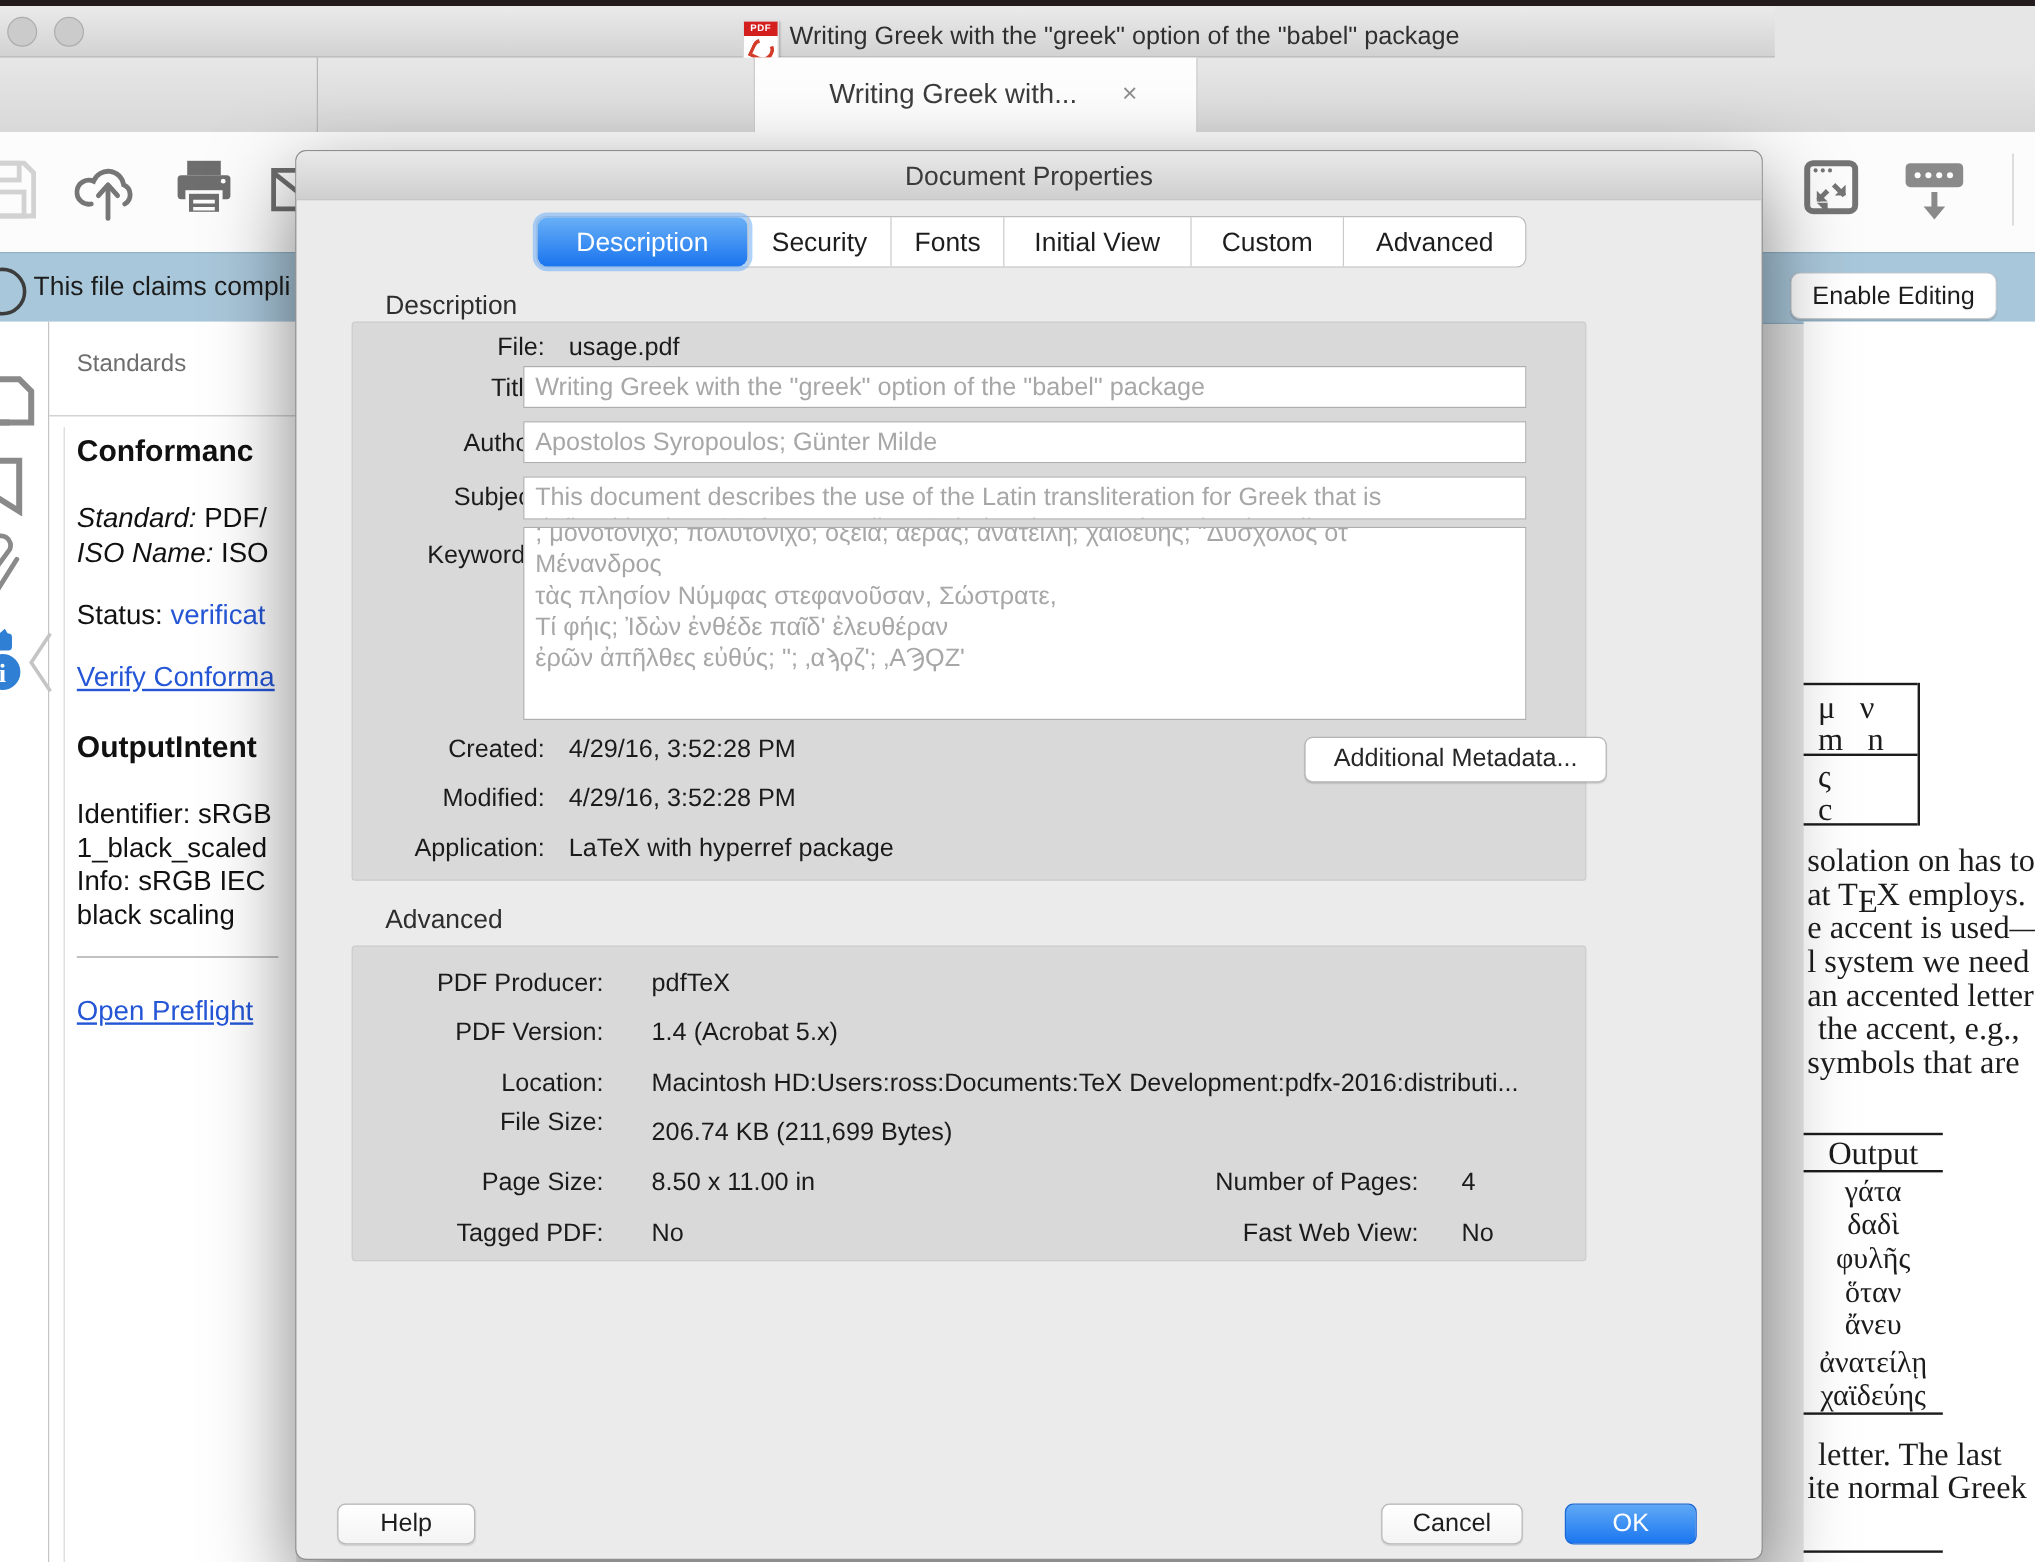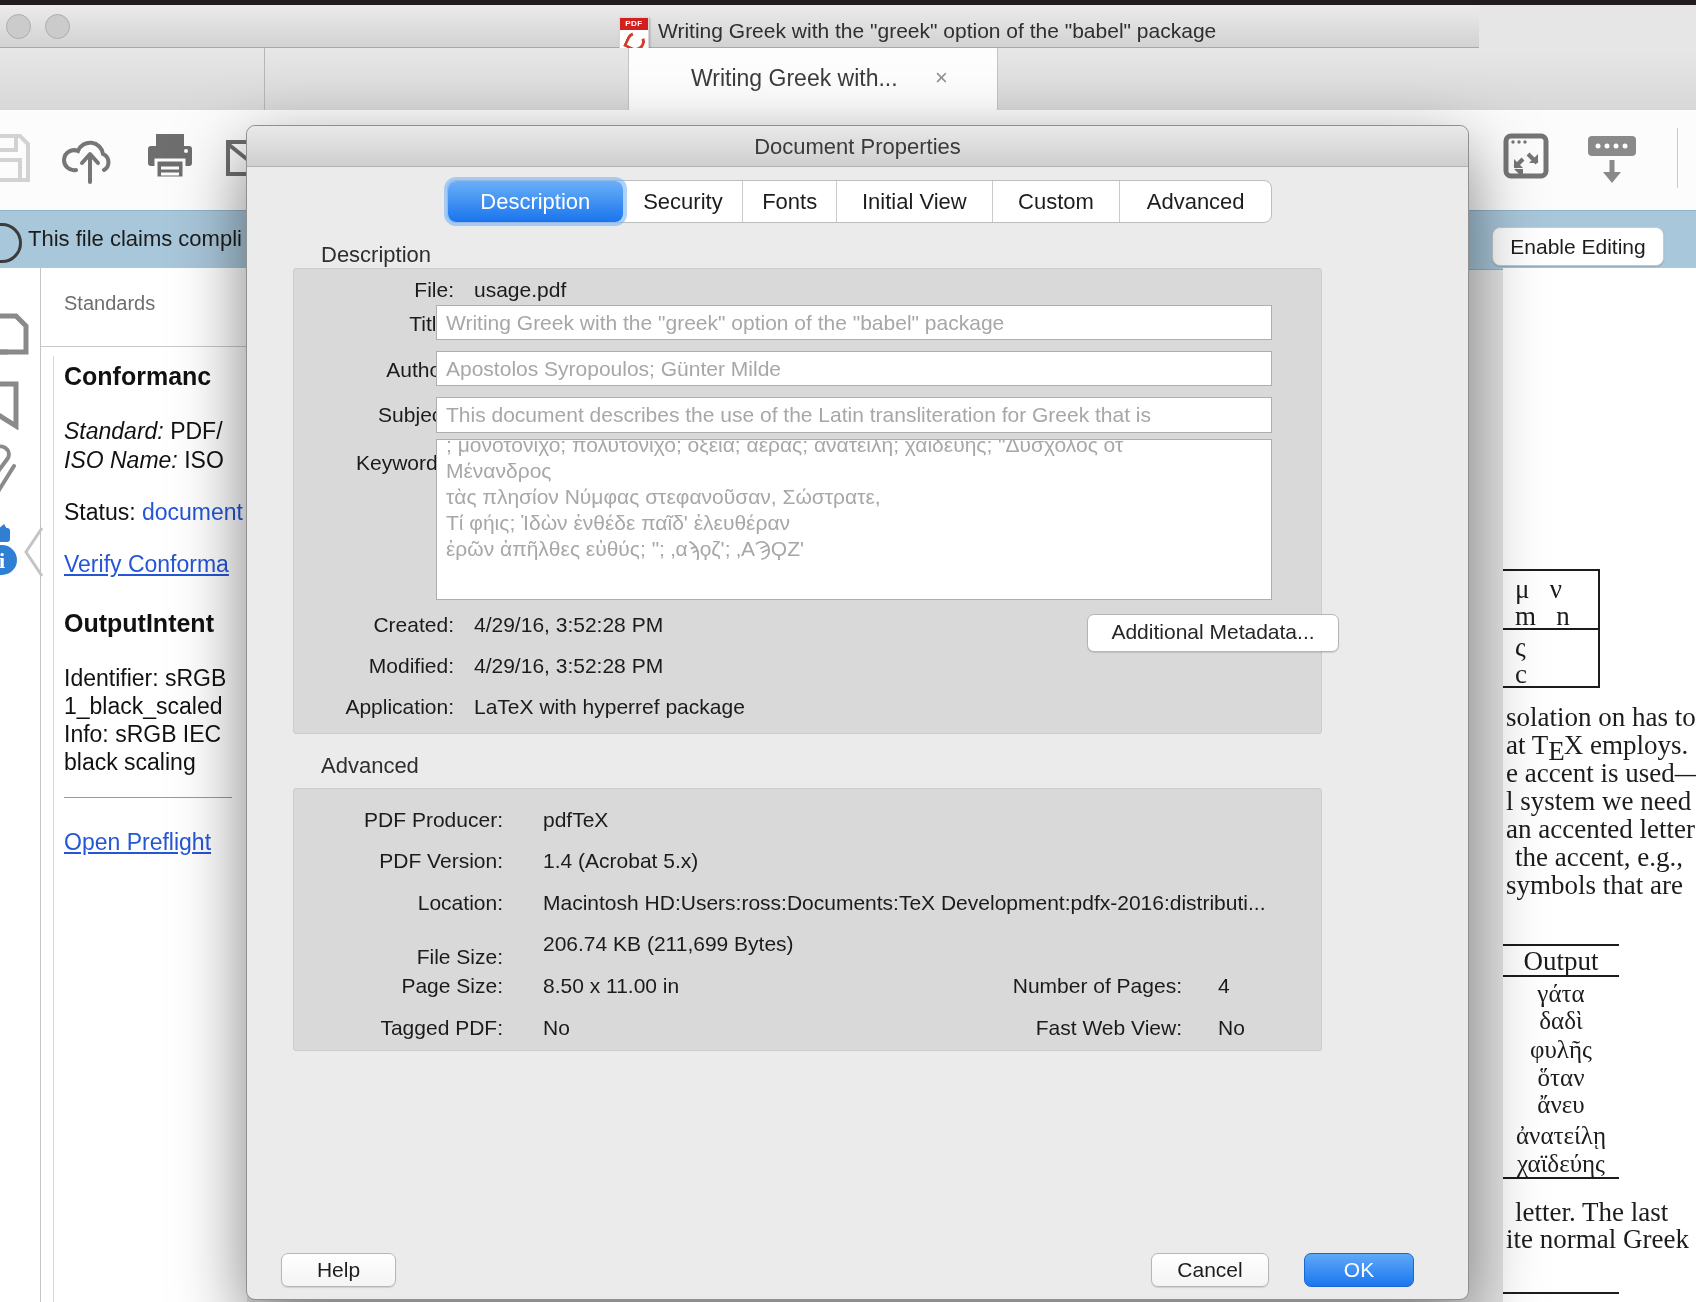--- a/index.html
+++ b/index.html
@@ -190,21 +190,21 @@
     <path d="M20 2 L4 26 L20 50" fill="none" stroke="#c4c4c4" stroke-width="3"></path>
   </svg>
 
   <div class="abs std-title">Standards</div>
   <div class="abs std-rule"></div>
   <div class="abs std-vline"></div>
 
   <div class="abs std-txt std-bold" style="top:94px;">Conformanc</div>
   <div class="abs std-txt" style="top:150px;"><i>Standard:</i><span> PDF/</span></div>
   <div class="abs std-txt" style="top:179px;"><i>ISO Name:</i><span> ISO</span></div>
-  <div class="abs std-txt" style="top:231px;"><span>Status: </span><span class="std-blue">document</span></div>
+  <div class="abs std-txt" style="top:231px;"><span>Status: </span><span class="std-blue">verificat</span></div>
   <div class="abs std-txt std-link" style="top:283px;">Verify Conforma</div>
   <div class="abs std-txt std-bold" style="top:341px;">OutputIntent</div>
   <div class="abs std-txt" style="top:397px;">Identifier: sRGB</div>
   <div class="abs std-txt" style="top:425px;">1_black_scaled</div>
   <div class="abs std-txt" style="top:453px;">Info: sRGB IEC</div>
   <div class="abs std-txt" style="top:481px;">black scaling</div>
   <div class="abs std-rule2"></div>
   <div class="abs std-txt std-link" style="top:561px;">Open Preflight</div>
 </div>
 <div class="abs iconstrip-div"></div>
@@ -309,21 +309,21 @@
   <div class="abs gpanel" style="top:662px;height:263px;">
     <div class="abs flabel" style="left:0;top:19px;width:209px;">PDF Producer:</div>
     <div class="abs fvalue" style="left:249px;top:19px;">pdfTeX</div>
 
     <div class="abs flabel" style="left:0;top:60px;width:209px;">PDF Version:</div>
     <div class="abs fvalue" style="left:249px;top:60px;">1.4 (Acrobat 5.x)</div>
 
     <div class="abs flabel" style="left:0;top:102px;width:209px;">Location:</div>
     <div class="abs fvalue" style="left:249px;top:102px;">Macintosh HD:Users:ross:Documents:TeX Development:pdfx-2016:distributi...</div>
 
-    <div class="abs flabel" style="left:0;top:156px;width:209px;">File Size:</div>
+    <div class="abs flabel" style="left:0;top:135px;width:209px;">File Size:</div>
     <div class="abs fvalue" style="left:249px;top:143px;">206.74 KB (211,699 Bytes)</div>
 
     <div class="abs flabel" style="left:0;top:185px;width:209px;">Page Size:</div>
     <div class="abs fvalue" style="left:249px;top:185px;">8.50 x 11.00 in</div>
     <div class="abs flabel" style="left:600px;top:185px;width:288px;">Number of Pages:</div>
     <div class="abs fvalue" style="left:924px;top:185px;">4</div>
 
     <div class="abs flabel" style="left:0;top:227px;width:209px;">Tagged PDF:</div>
     <div class="abs fvalue" style="left:249px;top:227px;">No</div>
     <div class="abs flabel" style="left:600px;top:227px;width:288px;">Fast Web View:</div>

